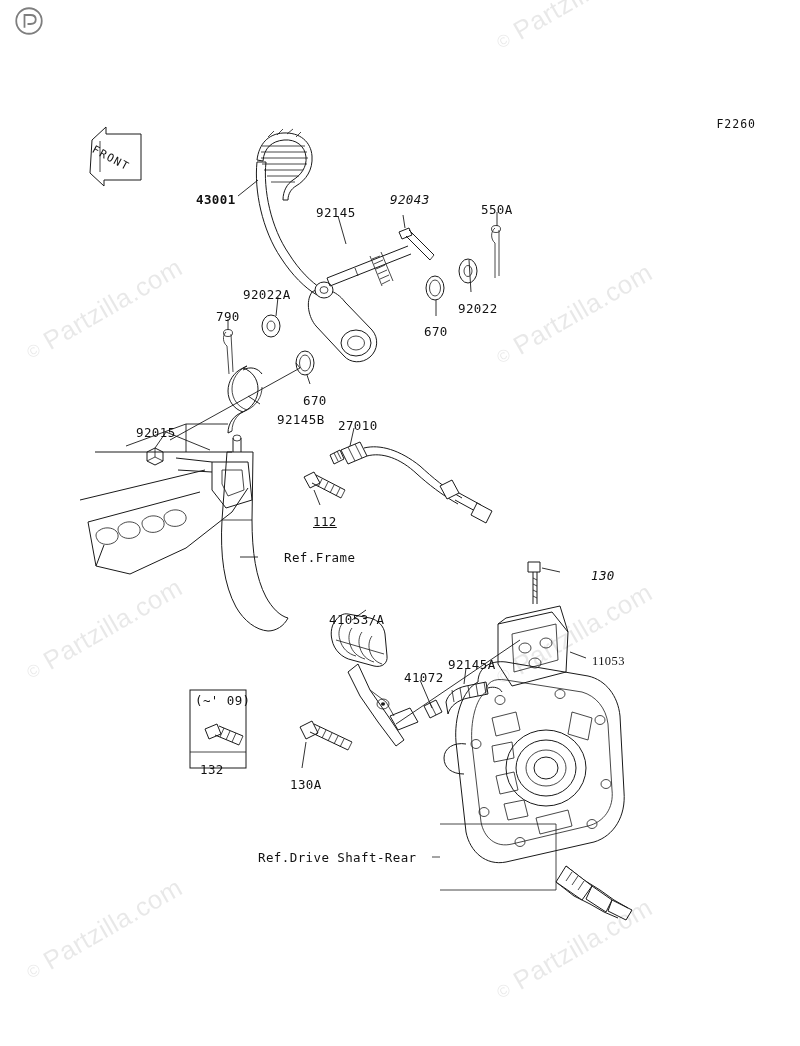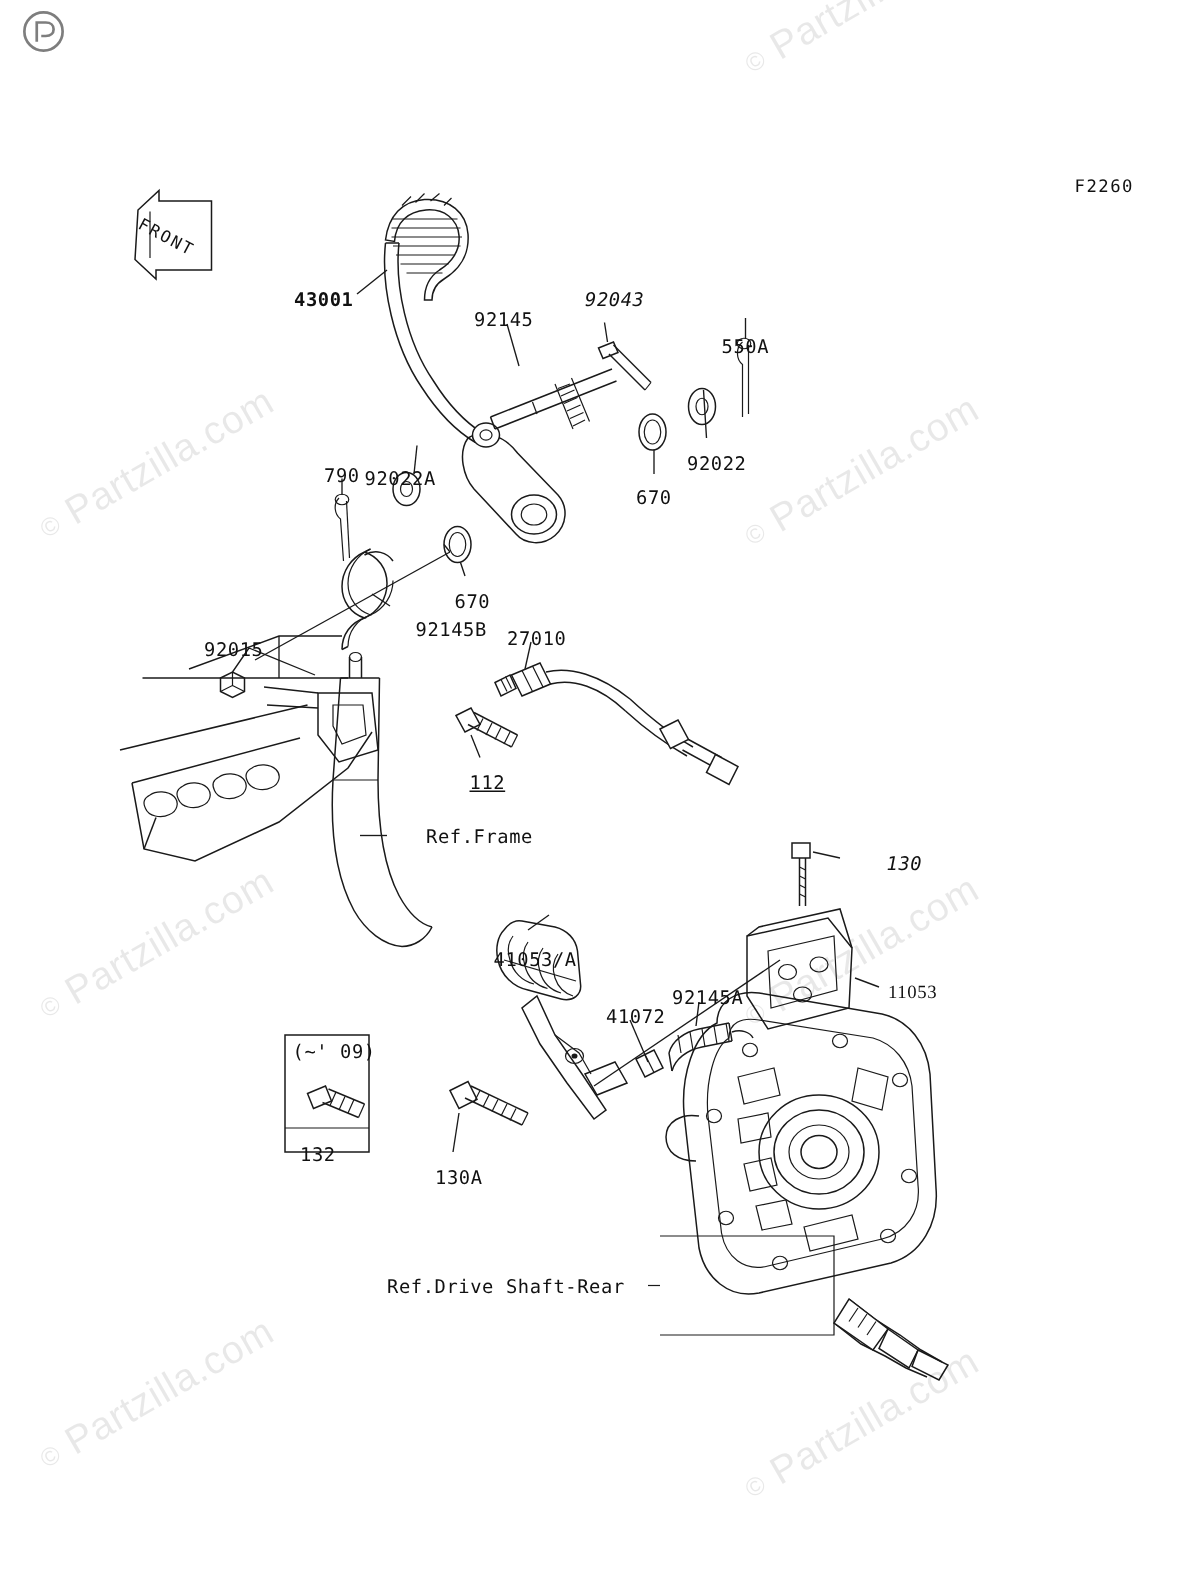--- a/index.html
+++ b/index.html
@@ -398,32 +398,32 @@
   <div class="wm" style="left:490px; top:665px;"><span class="c">©</span> Partzilla.com</div>
   <div class="wm" style="left:490px; top:980px;"><span class="c">©</span> Partzilla.com</div>
 
   <div class="fignum">F2260</div>
 
   <div class="lbl" style="left:96px; top:143px; font-size:11px; letter-spacing:1.5px; transform:rotate(28deg); transform-origin:left top;">FRONT</div>
 
   <div class="lbl" style="left:196px; top:192px;font-weight:bold;">43001</div>
   <div class="lbl" style="left:316px; top:205px;">92145</div>
   <div class="lbl" style="left:390px; top:192px;font-style:italic;">92043</div>
-  <div class="lbl" style="left:481px; top:202px;margin-top:21px;">550A</div>
-  <div class="lbl" style="left:243px; top:287px;margin-top:24px;">92022A</div>
+  <div class="lbl" style="left:481px; top:202px;">550A</div>
+  <div class="lbl" style="left:243px; top:287px;">92022A</div>
   <div class="lbl" style="left:458px; top:301px;">92022</div>
   <div class="lbl" style="left:424px; top:324px;">670</div>
   <div class="lbl" style="left:216px; top:309px;">790</div>
   <div class="lbl" style="left:303px; top:393px;">670</div>
   <div class="lbl" style="left:277px; top:412px;">92145B</div>
   <div class="lbl" style="left:136px; top:425px;">92015</div>
   <div class="lbl" style="left:338px; top:418px;">27010</div>
   <div class="lbl" style="left:313px; top:514px;text-decoration:underline;">112</div>
   <div class="lbl" style="left:591px; top:568px;font-style:italic;">130</div>
-  <div class="lbl" style="left:329px; top:632px;">41053/A</div>
+  <div class="lbl" style="left:329px; top:612px;">41053/A</div>
   <div class="lbl" style="left:592px; top:654px;font-family:Liberation Serif, serif;">11053</div>
   <div class="lbl" style="left:404px; top:670px;">41072</div>
   <div class="lbl" style="left:448px; top:657px;">92145A</div>
   <div class="lbl" style="left:290px; top:777px;">130A</div>
 
   <div class="lbl" style="left:264px; top:550px;margin-left:20px;">Ref.Frame</div>
   <div class="lbl" style="left:258px; top:850px;">Ref.Drive Shaft-Rear</div>
 
   <div class="lbl" style="left:195px; top:693px;">(~' 09)</div>
   <div class="lbl" style="left:200px; top:762px;">132</div>

